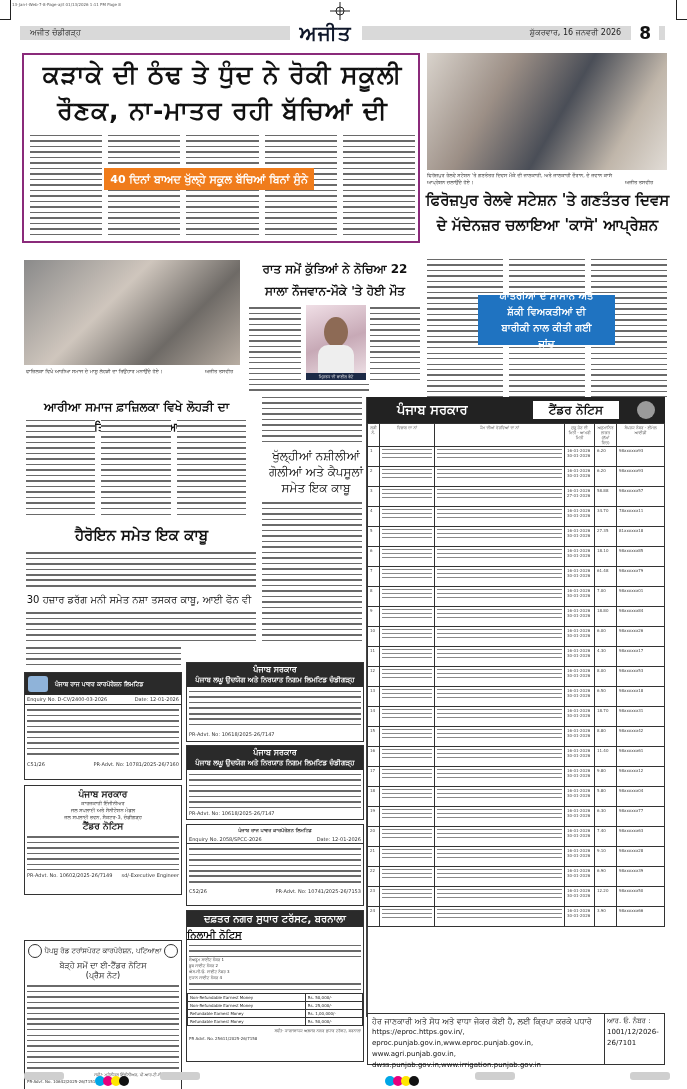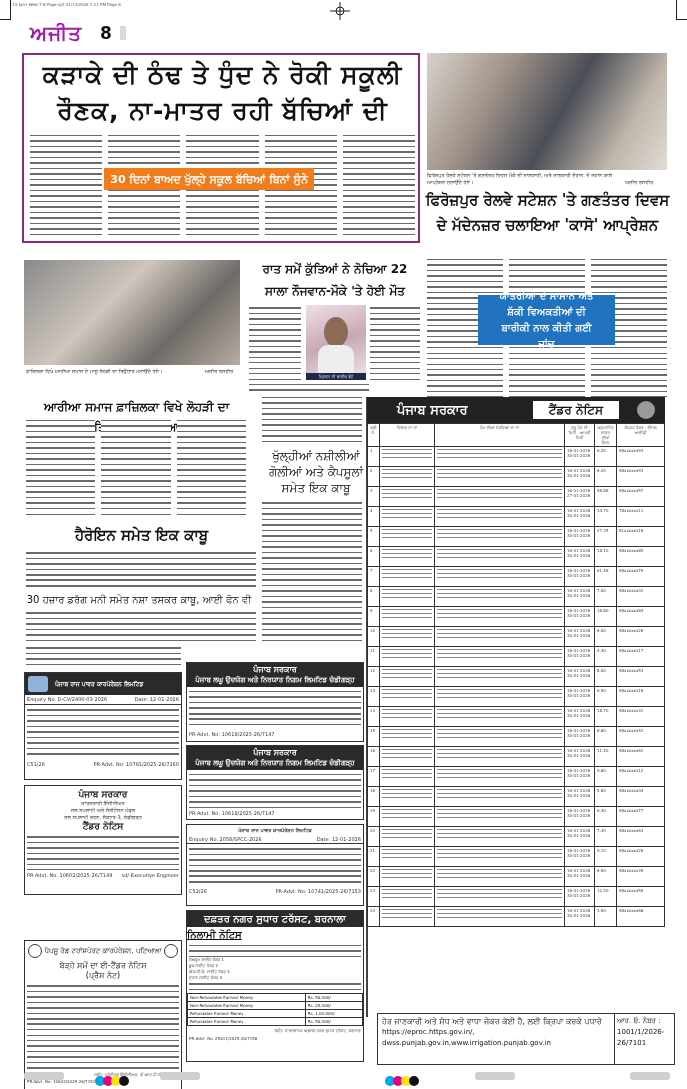--- a/index.html
+++ b/index.html
@@ -2,21 +2,21 @@
 <html><head>
 <meta charset="utf-8">
 <style>
 *{box-sizing:border-box;margin:0;padding:0}
 body{width:687px;height:1089px;background:#fff;font-family:"DejaVu Sans",sans-serif;color:#111;position:relative;overflow:hidden}
 .abs{position:absolute}
 .slug{left:12px;top:2px;font-size:4px;color:#555}
 .crop{background:#222}
 .masthead{left:20px;top:22px;width:645px;height:22px;display:flex;align-items:center}
 .mh-bar{height:14px;background:#d9d9d9;flex:1;display:flex;align-items:center;padding:0 10px;font-size:8px;color:#222}
-.mh-logo{font-family:"DejaVu Serif",serif;font-weight:bold;color:#a21caf;font-size:20px;padding:0 10px;letter-spacing:1px}
+.mh-logo{font-family:"DejaVu Serif",serif;font-weight:bold;color:#0f172a;font-size:20px;padding:0 10px;letter-spacing:1px}
 .mh-page{font-weight:bold;font-size:17px;padding:0 8px;color:#111}
 .mh-date{justify-content:flex-end}
 .purplebox{left:22px;top:53px;width:398px;height:190px;border:2px solid #8a2a7a}
 .hl1{left:30px;top:57px;width:385px;font-family:"DejaVu Sans",sans-serif;font-weight:bold;font-size:25px;line-height:36px;letter-spacing:1px;text-align:center}
 .txtcols{display:grid;gap:6px}
 .txtcols div{background:repeating-linear-gradient(#fff 0 2px,#6a6a6a 2px 3.5px,#fff 3.5px 5.5px);height:100%}
 .orange{left:104px;top:168px;width:210px;height:22px;background:#f07c1b;color:#fff;font-weight:bold;font-size:11px;display:flex;align-items:center;justify-content:center}
 .photo{background:linear-gradient(135deg,#8a8a8a,#cfc6bd 40%,#6e6a66 70%,#b8ada2)}
 .photo2{background:linear-gradient(120deg,#d9d3cc,#9c8f86 30%,#4a4e57 55%,#c0b6aa 80%,#e1dcd6)}
 .caption{font-size:5px;color:#333;line-height:7px}
@@ -47,35 +47,37 @@
 <div class="abs crop" style="left:677px;top:19px;width:10px;height:1px"></div>
 <div class="abs" style="left:330px;top:2px;width:20px;height:18px">
   <svg width="20" height="18">
       <line x1="0" y1="9" x2="20" y2="9" stroke="#222"></line>
       <line x1="10" y1="0" x2="10" y2="18" stroke="#222"></line>
       <circle cx="10" cy="9" r="4" fill="none" stroke="#222"></circle>
     </svg>
 </div>
 
 <div class="abs masthead">
+  <div class="mh-bar">ਅਜੀਤ ਚੰਡੀਗੜ੍ਹ</div>
   <div class="mh-logo">ਅਜੀਤ</div>
+  <div class="mh-bar mh-date">ਸ਼ੁੱਕਰਵਾਰ, 16 ਜਨਵਰੀ 2026</div>
   <div class="mh-page">8</div>
   <div style="width:6px;height:14px;background:#d9d9d9"></div>
 </div>
 
 <div class="abs purplebox"></div>
 <div class="abs hl1">ਕੜਾਕੇ ਦੀ ਠੰਢ ਤੇ ਧੁੰਦ ਨੇ ਰੋਕੀ ਸਕੂਲੀ ਰੌਣਕ, ਨਾ-ਮਾਤਰ ਰਹੀ ਬੱਚਿਆਂ ਦੀ ਹਾਜ਼ਰੀ</div>
 <div class="abs txtcols" style="left:30px;top:133px;width:385px;height:104px;grid-template-columns:repeat(5,1fr)">
   <div></div>
     <div></div>
     <div></div>
     <div></div>
     <div></div>
 </div>
-<div class="abs orange">30 ਦਿਨਾਂ ਬਾਅਦ ਖੁੱਲ੍ਹੇ ਸਕੂਲ ਬੱਚਿਆਂ ਬਿਨਾਂ ਸੁੰਨੇ</div>
+<div class="abs orange">40 ਦਿਨਾਂ ਬਾਅਦ ਖੁੱਲ੍ਹੇ ਸਕੂਲ ਬੱਚਿਆਂ ਬਿਨਾਂ ਸੁੰਨੇ</div>
 
 <div class="abs photo2" style="left:427px;top:53px;width:240px;height:117px"></div>
 <div class="abs caption" style="left:427px;top:172px;width:200px">ਫਿਰੋਜ਼ਪੁਰ ਰੇਲਵੇ ਸਟੇਸ਼ਨ 'ਤੇ ਗਣਤੰਤਰ ਦਿਵਸ ਮੌਕੇ ਦੀ ਜਾਣਕਾਰੀ, ਅਤੇ ਜਾਣਕਾਰੀ ਦੌਰਾਨ, ਦੇ ਜਵਾਨ ਕਾਸੋ ਆਪ੍ਰੇਸ਼ਨ ਚਲਾਉਂਦੇ ਹੋਏ।</div>
 <div class="abs caption" style="left:625px;top:179px">ਅਜੀਤ ਤਸਵੀਰ</div>
 <div class="abs hl-big" style="left:425px;top:188px;width:245px;font-size:15px;line-height:25px">ਫਿਰੋਜ਼ਪੁਰ ਰੇਲਵੇ ਸਟੇਸ਼ਨ 'ਤੇ ਗਣਤੰਤਰ ਦਿਵਸ ਦੇ ਮੱਦੇਨਜ਼ਰ ਚਲਾਇਆ 'ਕਾਸੋ' ਆਪ੍ਰੇਸ਼ਨ</div>
 <div class="abs txtcols" style="left:427px;top:257px;width:240px;height:140px;grid-template-columns:repeat(3,1fr)">
   <div></div>
     <div></div>
     <div></div>
 </div>
@@ -628,27 +630,28 @@
           <td>
             <div>16-01-2026</div>
             <div>30-01-2026</div>
           </td>
           <td>3.90</td>
           <td>98xxxxxx66</td>
         </tr>
       </tbody>
   </table>
 </div>
-<div class="abs" style="left:377px;top:1013px;width:298px;height:52px;border:1px solid #333;display:flex">
+<div class="abs" style="left:367px;top:1013px;width:298px;height:52px;border:1px solid #333;display:flex">
   <div style="flex:1;padding:2px 4px;font-size:8px;line-height:11px">
     <div>ਹੋਰ ਜਾਣਕਾਰੀ ਅਤੇ ਸੋਧ ਅਤੇ ਵਾਧਾ ਜੇਕਰ ਕੋਈ ਹੈ, ਲਈ ਕ੍ਰਿਪਾ ਕਰਕੇ ਪਧਾਰੋ</div>
     <div style="font-size:7px">https://eproc.https.gov.in/,</div>
+    <div style="font-size:7px">eproc.punjab.gov.in,www.eproc.punjab.gov.in, www.agri.punjab.gov.in,</div>
     <div style="font-size:7px">dwss.punjab.gov.in,www.irrigation.punjab.gov.in</div>
   </div>
-  <div style="width:60px;border-left:1px solid #333;padding:2px;font-size:7px;line-height:11px">ਆਰ. ਓ. ਨੰਬਰ : 1001/1/2026-26/7101</div>
+  <div style="width:60px;border-left:1px solid #333;padding:2px;font-size:7px;line-height:11px">ਆਰ. ਓ. ਨੰਬਰ : 1001/12/2026-26/7101</div>
 </div>
 
 <div class="abs" style="left:95px;top:1071px">
   <span class="cmyk" style="background:#00a6e6"></span><span class="cmyk" style="background:#e6007e"></span><span class="cmyk" style="background:#ffe600"></span><span class="cmyk" style="background:#111"></span>
 </div>
 <div class="abs" style="left:385px;top:1071px">
   <span class="cmyk" style="background:#00a6e6"></span><span class="cmyk" style="background:#e6007e"></span><span class="cmyk" style="background:#ffe600"></span><span class="cmyk" style="background:#111"></span>
 </div>
 <div class="abs gray-bar" style="left:24px;top:1072px;width:40px"></div>
 <div class="abs gray-bar" style="left:160px;top:1072px;width:40px"></div>

